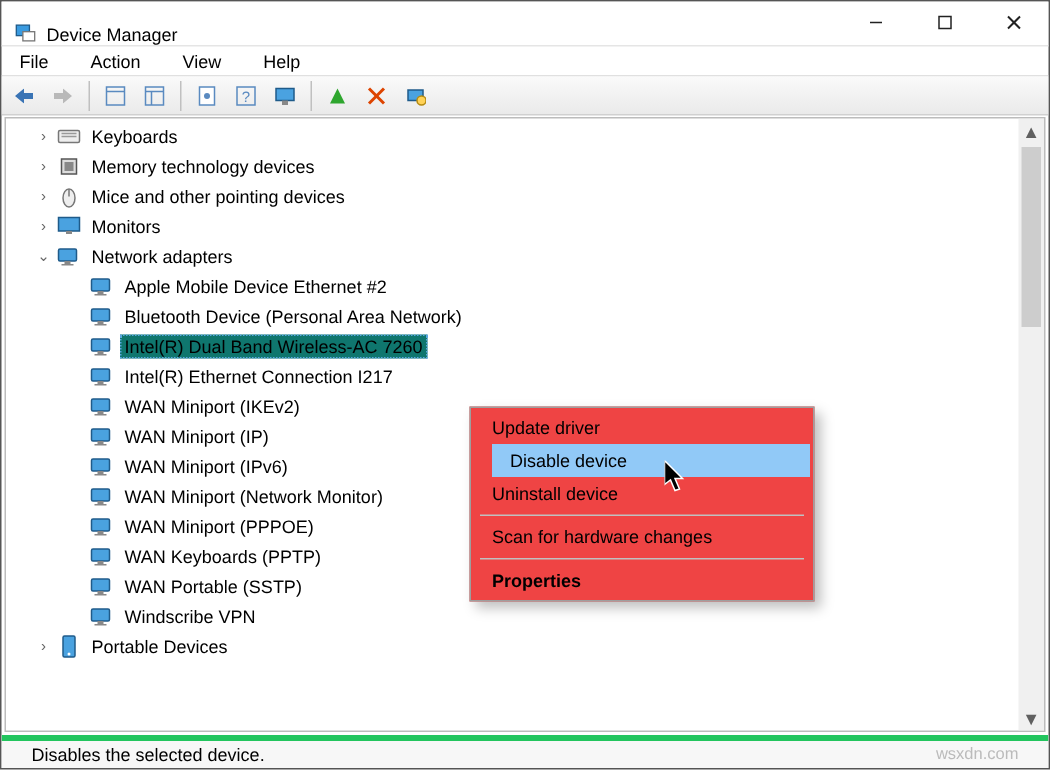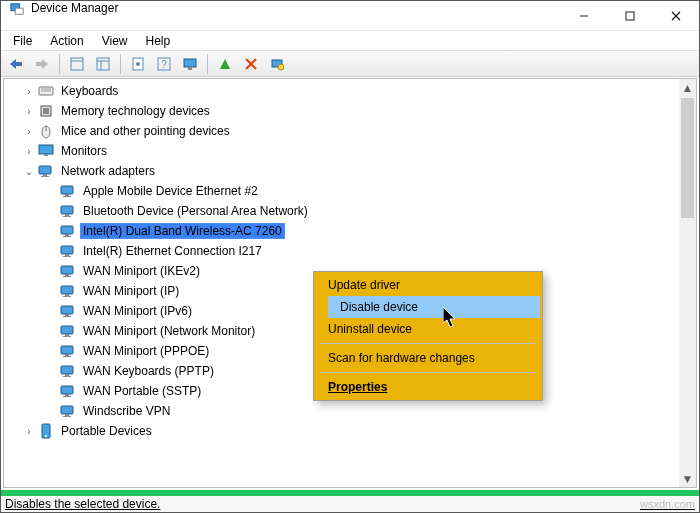--- a/index.html
+++ b/index.html
@@ -11,41 +11,41 @@
     width: 700px;
     height: 513px;
     border: 1px solid #555;
     position: relative;
     overflow: hidden;
   }
   
   .titlebar {
     height: 30px;
     display: flex;
-    align-items: flex-start;
+    align-items: flex-end;
     border-bottom: 1px solid #e5e5e5;
     background: #fff;
   }
   .titlebar .title-icon {
     width: 16px; height: 16px; margin: 0 6px 0 8px;
     display:inline-flex;align-items:center;justify-content:center;
   }
   .titlebar .title-text { flex: 0 0 auto; font-size: 12px; }
   .titlebar .spacer { flex: 1; }
   .win-btn {
     width: 46px; height: 30px; display:flex;align-items:center;justify-content:center;
     color:#222;
   }
 
   
   .menubar {
     height: 20px;
     display:flex; align-items:flex-end;
     padding: 0 4px;
-    gap: 2px;
+    gap: 12px;
     border-bottom: 1px solid #e0e0e0;
   }
   .menu-item { padding: 2px 8px; }
 
   
   .toolbar {
     height: 26px;
     display:flex; align-items:center;
     gap:4px;
     padding: 0 4px;
@@ -93,53 +93,52 @@
   .node .twist {
     width:14px; text-align:center;
     color:#666; font-size:10px;
     user-select:none;
   }
   .node .icon {
     width:16px; height:16px; margin: 0 4px 0 2px;
     display:inline-flex;align-items:center;justify-content:center;
   }
   .node .label { padding: 1px 3px; }
-  .node.selected .label { background:#3b82f6; border:1px dotted #5aa7e0; padding:0 2px;}
+  .node.selected .label { background:#0f766e; border:1px dotted #5aa7e0; padding:0 2px;}
   .indent-1 { padding-left: 18px; }
   .indent-2 { padding-left: 40px; }
 
   
   .context-menu {
     position:absolute;
-    background:#eab308;
+    background:#ef4444;
     border:1px solid #9e9e9e;
     box-shadow: 4px 4px 8px rgba(0,0,0,0.25);
     padding: 2px;
     width: 230px;
   }
   .ctx-item {
     padding: 4px 12px;
     font-size:12px;
   }
   .ctx-item.hover { background:#91c9f7;margin-left:12px; }
-  .ctx-item.bold { font-weight:bold;text-decoration:underline; }
+  .ctx-item.bold { font-weight:bold; }
   .ctx-sep { height:1px; background:#c0c0c0; margin:3px 4px; }
 
   
   .statusbar {
     position:absolute;
     left:0; right:0; bottom:0;
     height: 22px;
-    border-top:6px solid #22c55e;
+    border-top:4px solid #22c55e;
     display:flex; align-items:center;
-    padding: 0 4px;
+    padding: 0 20px;
     font-size:12px;
     background:#f7f7f7;
     justify-content:space-between;
-    text-decoration:underline;
   }
 
   
   .cursor {
     position:absolute;
     width:16px; height:22px;
     pointer-events:none;
     z-index:100;
   }
 </style>

